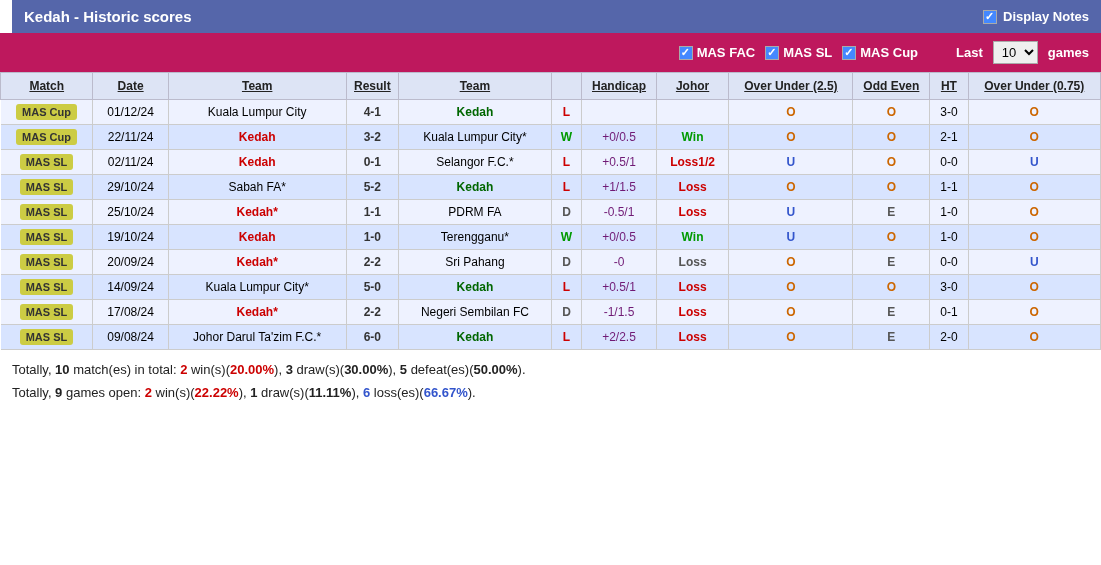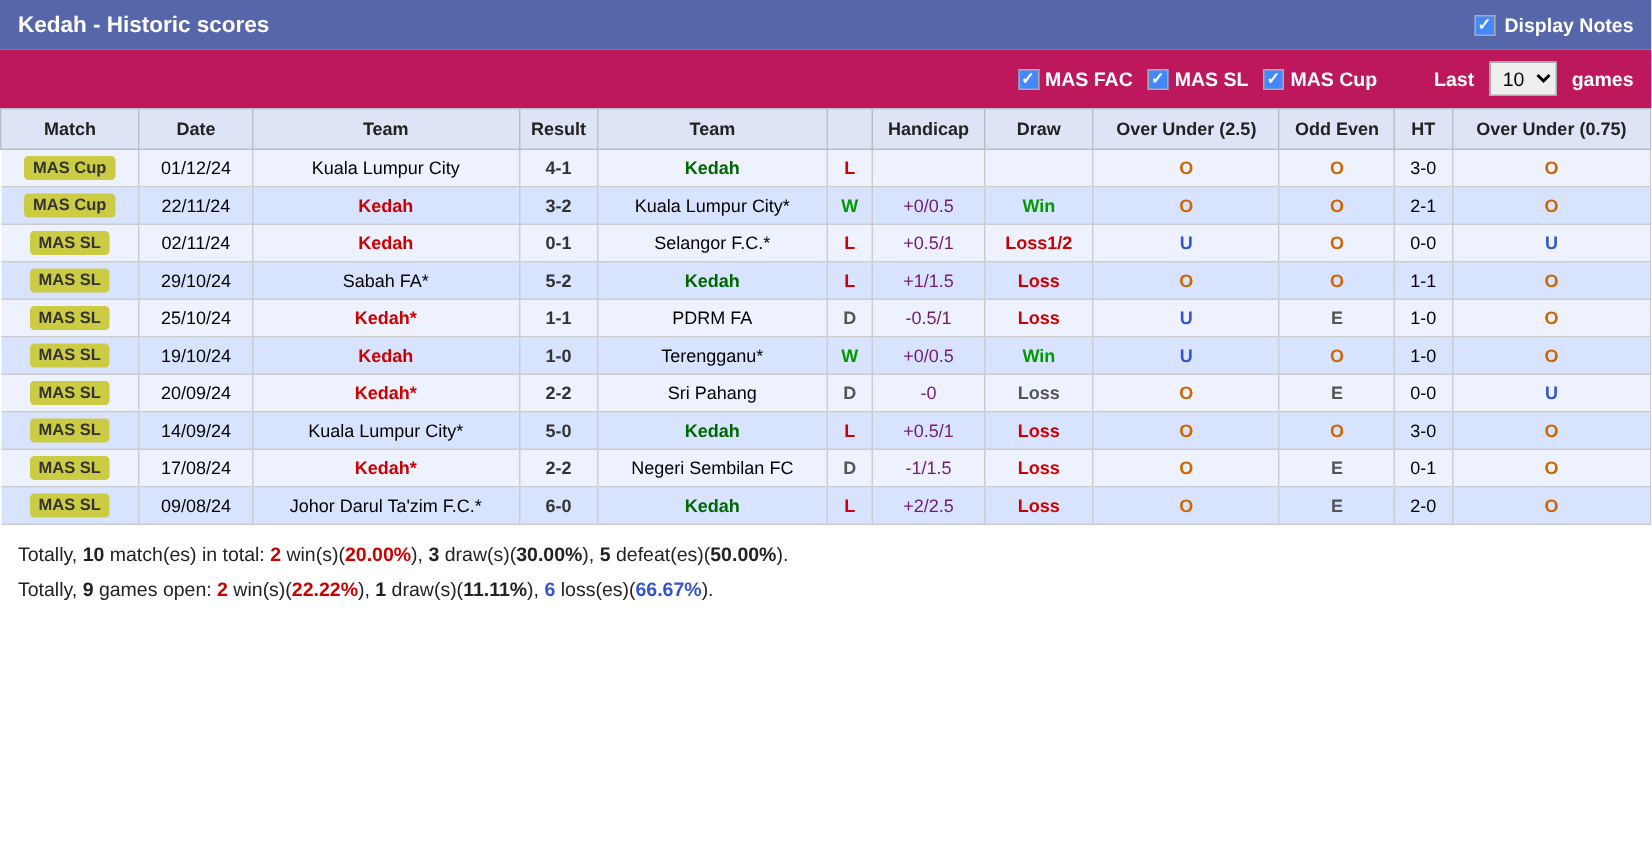--- a/index.html
+++ b/index.html
@@ -8,20 +8,21 @@
     
     .header {
       background: #5566aa;
       color: #fff;
       padding: 8px 12px;
       display: flex;
       justify-content: space-between;
       align-items: center;
       font-size: 15px;
       font-weight: bold;
+      margin-left: 12px;
     }
     .header-right {
       display: flex;
       align-items: center;
       gap: 6px;
       font-size: 13px;
     }
     .checkbox-icon {
       display: inline-block;
       width: 14px;
@@ -81,20 +82,21 @@
       background: #dde4f5;
     }
     thead th {
       padding: 6px 2px;
       text-align: center;
       font-weight: bold;
       font-size: 12px;
       border: 1px solid #bbc;
       color: #222;
       vertical-align: middle;
+      text-decoration: underline;
     }
     tbody tr {
       border-bottom: 1px solid #ccc;
     }
     tbody tr:nth-child(odd) {
       background: #eef2ff;
     }
     tbody tr:nth-child(even) {
       background: #d8e4ff;
     }
@@ -180,21 +182,21 @@
     <table>
       <thead>
         <tr>
           <th>Match</th>
           <th>Date</th>
           <th>Team</th>
           <th>Result</th>
           <th>Team</th>
           <th></th>
           <th>Handicap</th>
-          <th>Draw</th>
+          <th>Johor</th>
           <th>Over Under (2.5)</th>
           <th>Odd Even</th>
           <th>HT</th>
           <th>Over Under (0.75)</th>
         </tr>
       </thead>
       <tbody id="table-body">
       <tr>
             <td><span class="match-badge">MAS Cup</span></td>
             <td>01/12/24</td>

